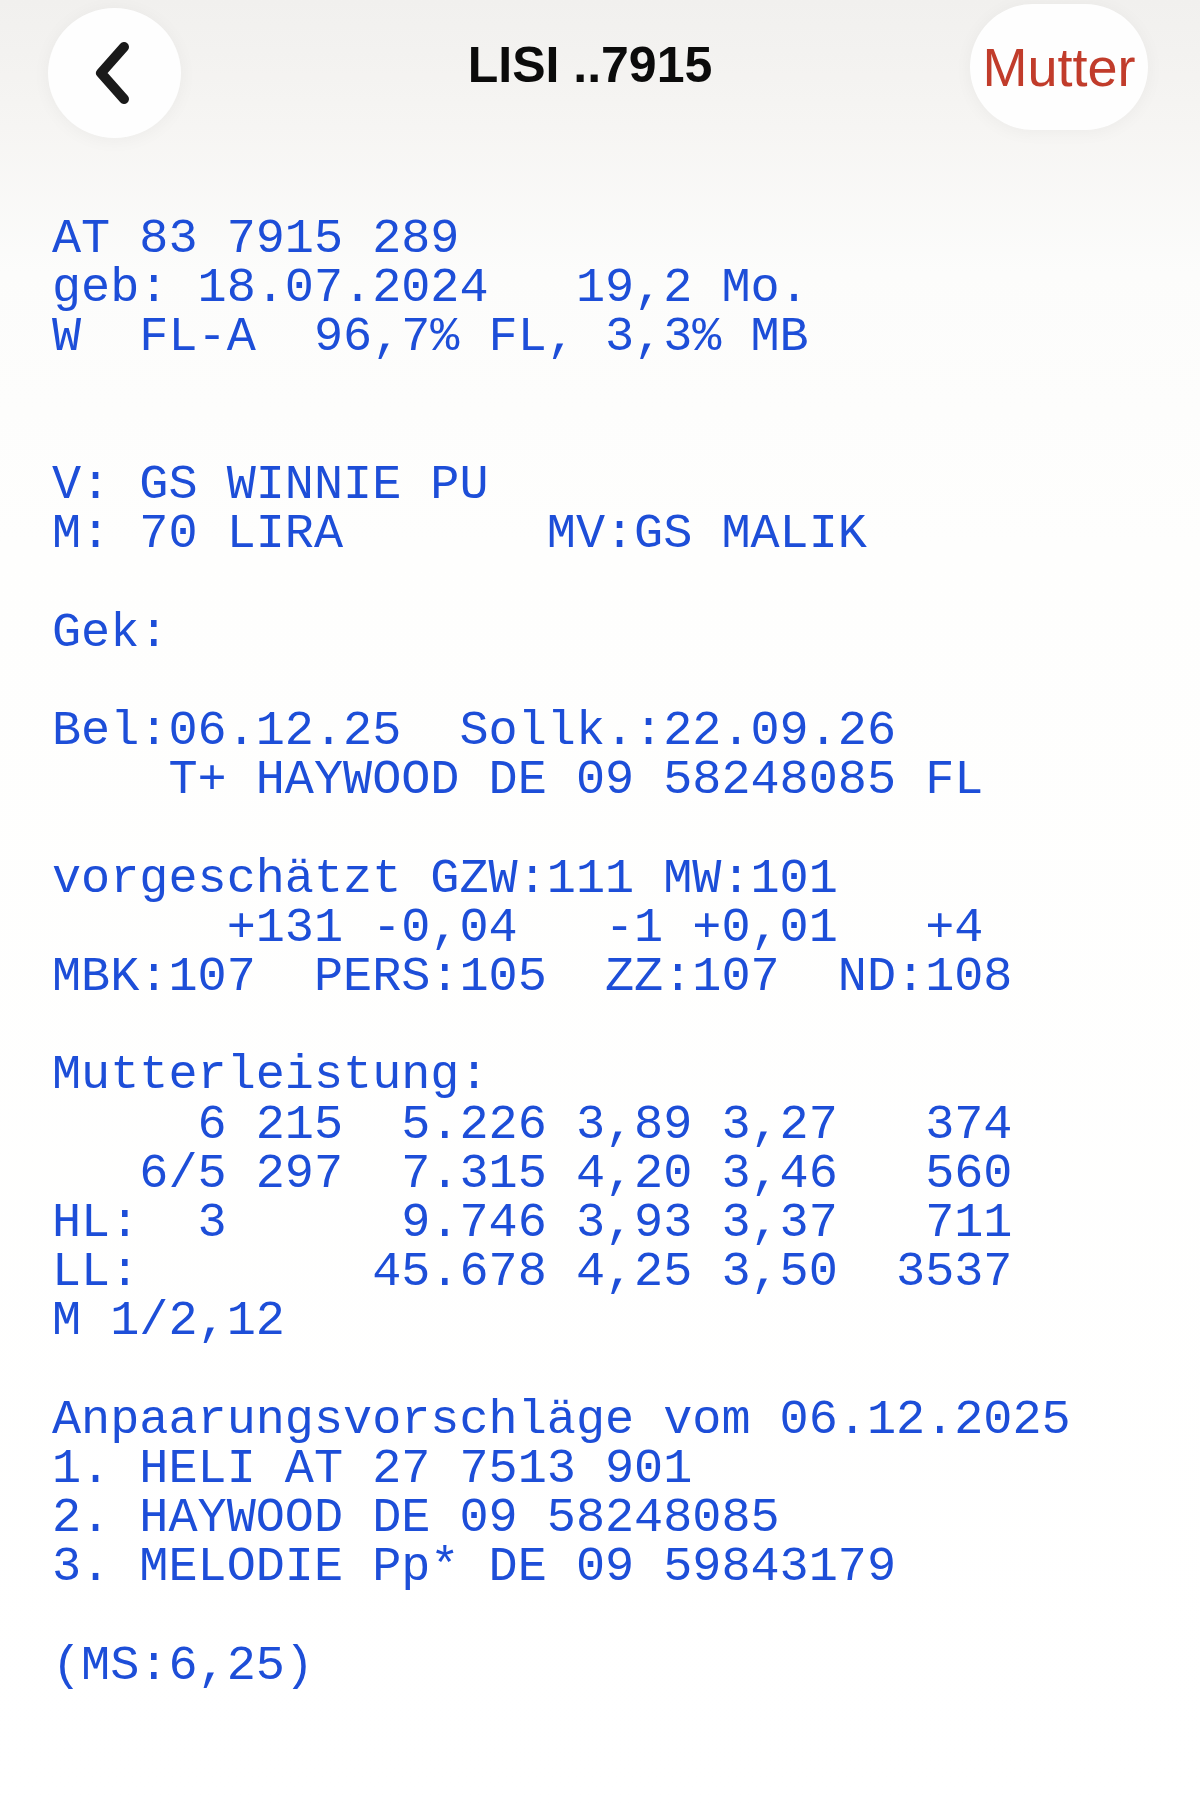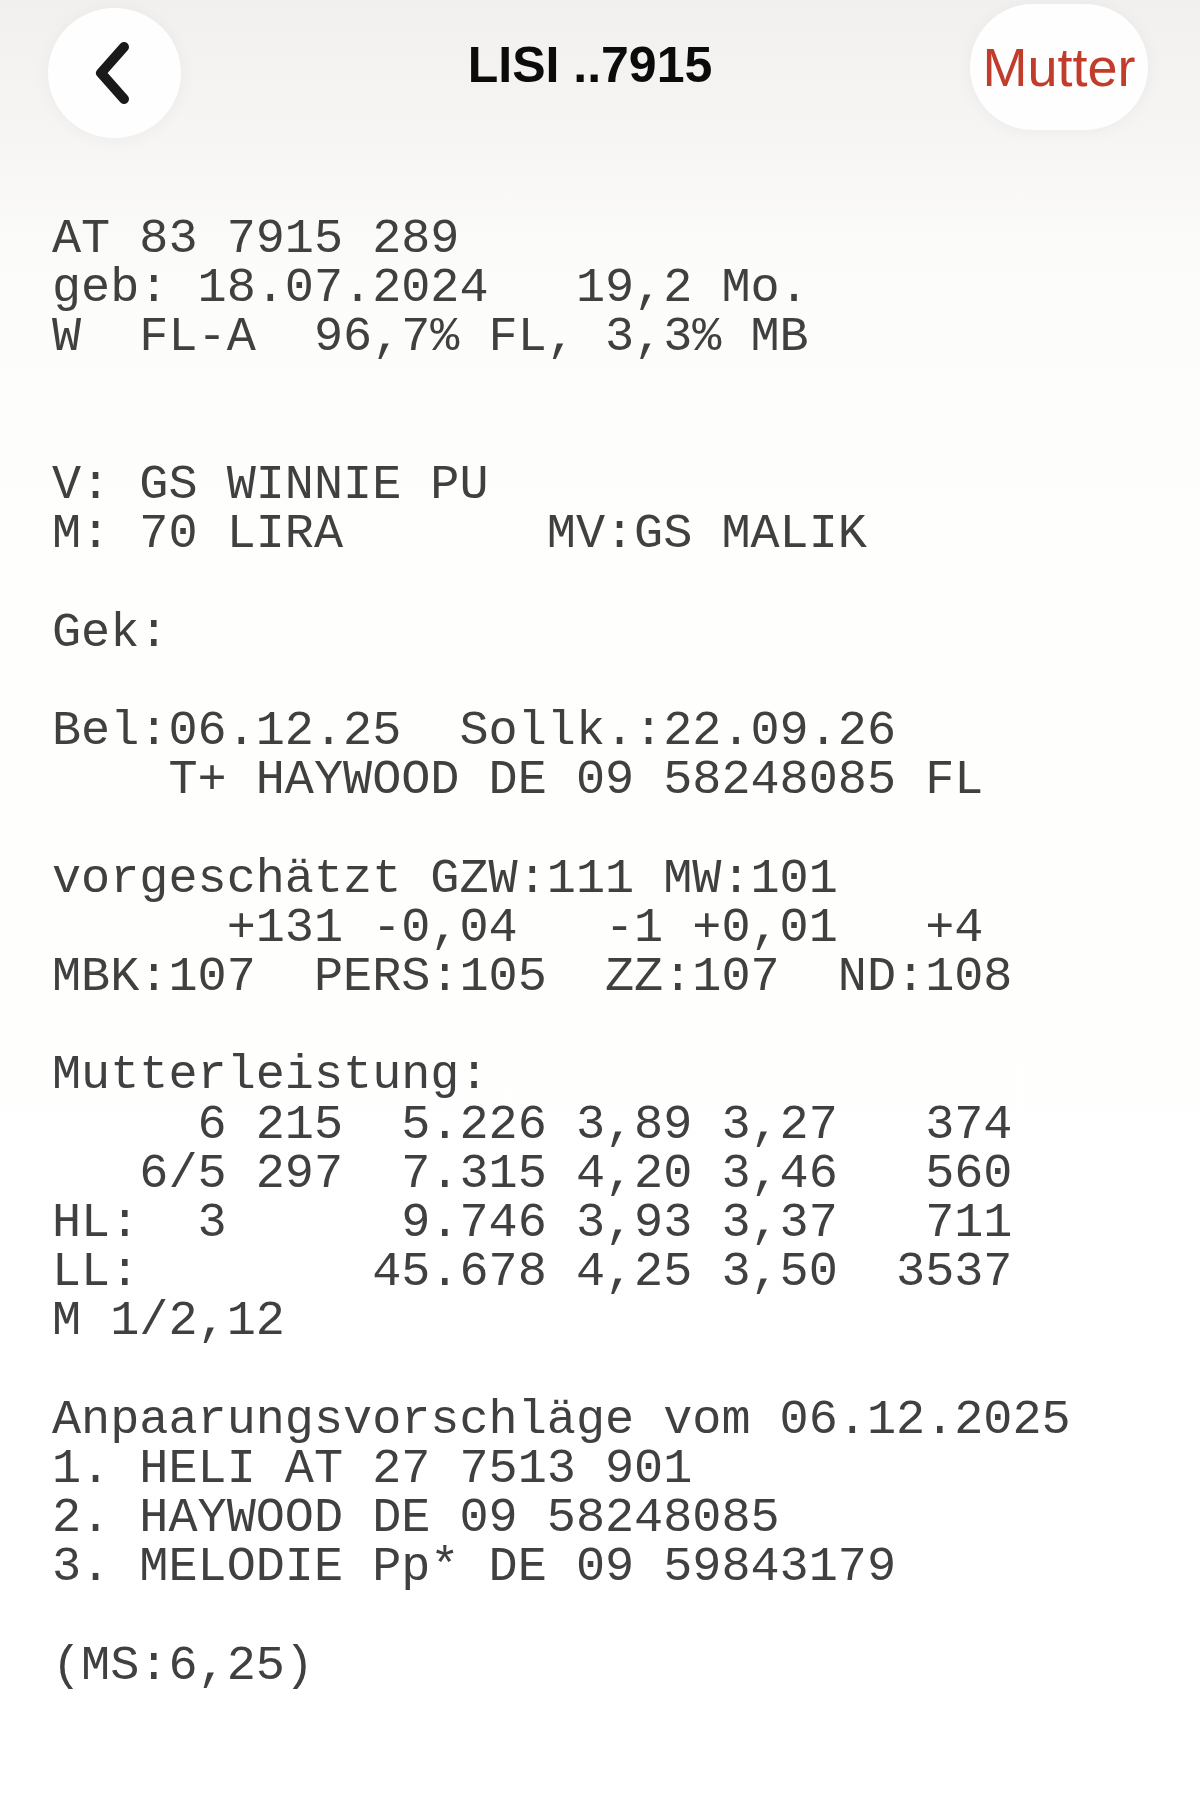--- a/index.html
+++ b/index.html
@@ -30,21 +30,21 @@
   }
   .pill-btn{left:970px;top:4px;width:178px;height:126px;border-radius:63px;text-align:center;}
   .pill-btn span{
     font-size:54px;font-weight:400;color:#c13c2b;
   }
   
   .report{
     position:absolute;top:215px;left:52px;margin:0;
     font-family:"Liberation Mono","DejaVu Sans Mono",monospace;
     font-size:48.5px;line-height:49.2px;
-    color:#404040;
+    color:#1d4ed8;
     white-space:pre;
   }
 </style>
 </head>
 <body>
 
 <div class="screen">
 
   <header class="nav">
 

